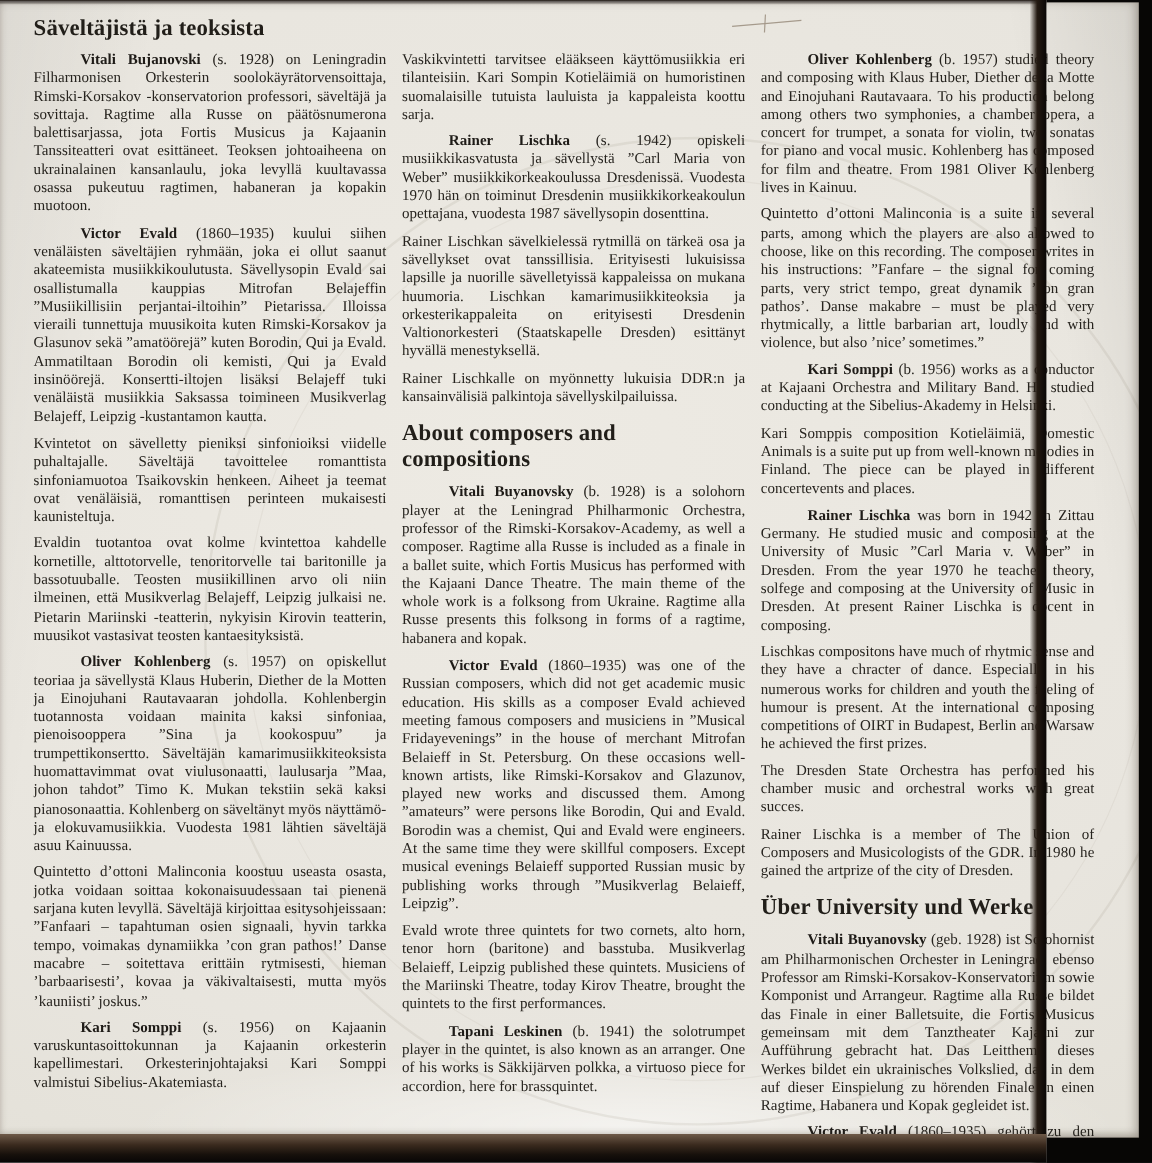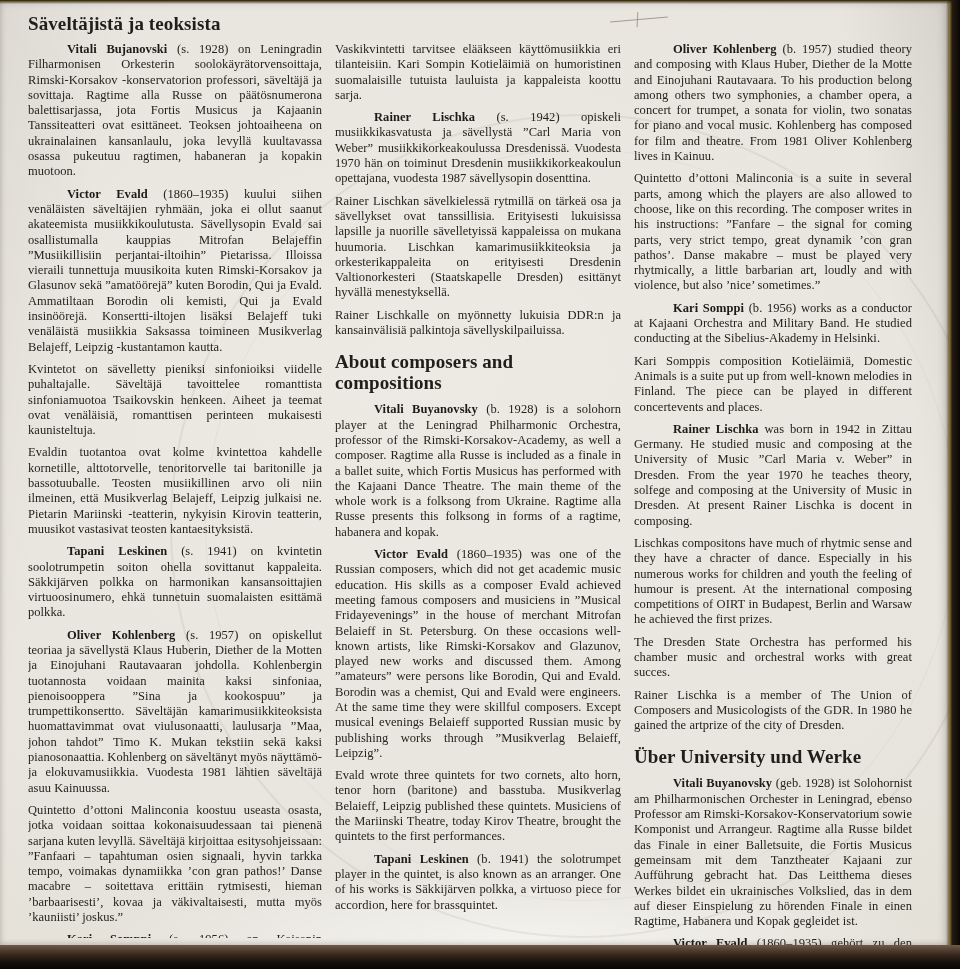--- a/index.html
+++ b/index.html
@@ -1,17 +1,17 @@
 <!DOCTYPE html>
 <html lang="fi"><head>
 <meta charset="utf-8">
 <style>
   html,body{margin:0;padding:0;width:960px;height:969px;overflow:hidden;
     background:#070605;font-family:"Liberation Serif","DejaVu Serif",serif;}
-  .photo{position:relative;width:960px;height:969px;background:#fde047;}
+  .photo{position:relative;width:872px;height:969px;background:#ffffff;}
   
   .edge-bottom{position:absolute;left:0;right:0;bottom:0;height:24px;
     background:linear-gradient(180deg,#6e5a49 0%,#3a2a1e 38%,#16100b 72%,#070505 100%);}
   .edge-right{position:absolute;top:0;right:0;width:14px;height:100%;
     background:linear-gradient(90deg,rgba(0,0,0,0) 0%,#241a12 45%,#0a0706 100%);}
   .edge-top{position:absolute;top:0;left:0;right:0;height:4px;
     background:linear-gradient(180deg,#1c1510,rgba(0,0,0,0));}
   
   .paper{position:absolute;left:0;top:2px;width:949px;height:946px;overflow:hidden;
     color:#26231e;
@@ -59,21 +59,20 @@
       <span class="h"></span>
       <span class="v"></span>
     </div>
     <div class="columns">
       <div class="col">
           <h2>Säveltäjistä ja teoksista</h2>
           <p class="lead-para"><strong>Vitali Bujanovski</strong> (s. 1928) on Leningradin Filharmonisen Orkesterin soolokäyrätorvensoittaja, Rimski-Korsakov -konservatorion professori, säveltäjä ja sovittaja. Ragtime alla Russe on päätösnumerona balettisarjassa, jota Fortis Musicus ja Kajaanin Tanssiteatteri ovat esittäneet. Teoksen johtoaiheena on ukrainalainen kansanlaulu, joka levyllä kuultavassa osassa pukeutuu ragtimen, habaneran ja kopakin muotoon.</p>
           <p class="lead-para"><strong>Victor Evald</strong> (1860–1935) kuului siihen venäläisten säveltäjien ryhmään, joka ei ollut saanut akateemista musiikkikoulutusta. Sävellysopin Evald sai osallistumalla kauppias Mitrofan Belajeffin ”Musiikillisiin perjantai-iltoihin” Pietarissa. Illoissa vieraili tunnettuja muusikoita kuten Rimski-Korsakov ja Glasunov sekä ”amatöörejä” kuten Borodin, Qui ja Evald. Ammatiltaan Borodin oli kemisti, Qui ja Evald insinöörejä. Konsertti-iltojen lisäksi Belajeff tuki venäläistä musiikkia Saksassa toimineen Musikverlag Belajeff, Leipzig -kustantamon kautta.</p>
           <p>Kvintetot on sävelletty pieniksi sinfonioiksi viidelle puhaltajalle. Säveltäjä tavoittelee romanttista sinfoniamuotoa Tsaikovskin henkeen. Aiheet ja teemat ovat venäläisiä, romanttisen perinteen mukaisesti kaunisteltuja.</p>
           <p>Evaldin tuotantoa ovat kolme kvintettoa kahdelle kornetille, alttotorvelle, tenoritorvelle tai baritonille ja bassotuuballe. Teosten musiikillinen arvo oli niin ilmeinen, että Musikverlag Belajeff, Leipzig julkaisi ne. Pietarin Mariinski -teatterin, nykyisin Kirovin teatterin, muusikot vastasivat teosten kantaesityksistä.</p>
-          <p class="lead-para"><strong>Tapani Leskinen</strong> (s. 1941) on kvintetin soolotrumpetin soiton ohella sovittanut kappaleita. Säkkijärven polkka on harmonikan kansansoittajien virtuoosinumero, ehkä tunnetuin suomalaisten esittämä polkka.</p>
           <p class="lead-para"><strong>Oliver Kohlenberg</strong> (s. 1957) on opiskellut teoriaa ja sävellystä Klaus Huberin, Diether de la Motten ja Einojuhani Rautavaaran johdolla. Kohlenbergin tuotannosta voidaan mainita kaksi sinfoniaa, pienoisooppera ”Sina ja kookospuu” ja trumpettikonsertto. Säveltäjän kamarimusiikkiteoksista huomattavimmat ovat viulusonaatti, laulusarja ”Maa, johon tahdot” Timo K. Mukan tekstiin sekä kaksi pianosonaattia. Kohlenberg on säveltänyt myös näyttämö- ja elokuvamusiikkia. Vuodesta 1981 lähtien säveltäjä asuu Kainuussa.</p>
           <p>Quintetto d’ottoni Malinconia koostuu useasta osasta, jotka voidaan soittaa kokonaisuudessaan tai pienenä sarjana kuten levyllä. Säveltäjä kirjoittaa esitysohjeissaan: ”Fanfaari – tapahtuman osien signaali, hyvin tarkka tempo, voimakas dynamiikka ’con gran pathos!’ Danse macabre – soitettava erittäin rytmisesti, hieman ’barbaarisesti’, kovaa ja väkivaltaisesti, mutta myös ’kauniisti’ joskus.”</p>
           <p class="lead-para"><strong>Kari Somppi</strong> (s. 1956) on Kajaanin varuskuntasoittokunnan ja Kajaanin orkesterin kapellimestari. Orkesterinjohtajaksi Kari Somppi valmistui Sibelius-Akatemiasta.</p>
         </div>
       <div class="col col-pad">
           <p>Vaskikvintetti tarvitsee elääkseen käyttömusiikkia eri tilanteisiin. Kari Sompin Kotieläimiä on humoristinen suomalaisille tutuista lauluista ja kappaleista koottu sarja.</p>
           <p class="lead-para"><strong>Rainer Lischka</strong> (s. 1942) opiskeli musiikkikasvatusta ja sävellystä ”Carl Maria von Weber” musiikkikorkeakoulussa Dresdenissä. Vuodesta 1970 hän on toiminut Dresdenin musiikkikorkeakoulun opettajana, vuodesta 1987 sävellysopin dosenttina.</p>
           <p>Rainer Lischkan sävelkielessä rytmillä on tärkeä osa ja sävellykset ovat tanssillisia. Erityisesti lukuisissa lapsille ja nuorille sävelletyissä kappaleissa on mukana huumoria. Lischkan kamarimusiikkiteoksia ja orkesterikappaleita on erityisesti Dresdenin Valtionorkesteri (Staatskapelle Dresden) esittänyt hyvällä menestyksellä.</p>
           <p>Rainer Lischkalle on myönnetty lukuisia DDR:n ja kansainvälisiä palkintoja sävellyskilpailuissa.</p>
           <h2 class="mid">About composers and compositions</h2>

